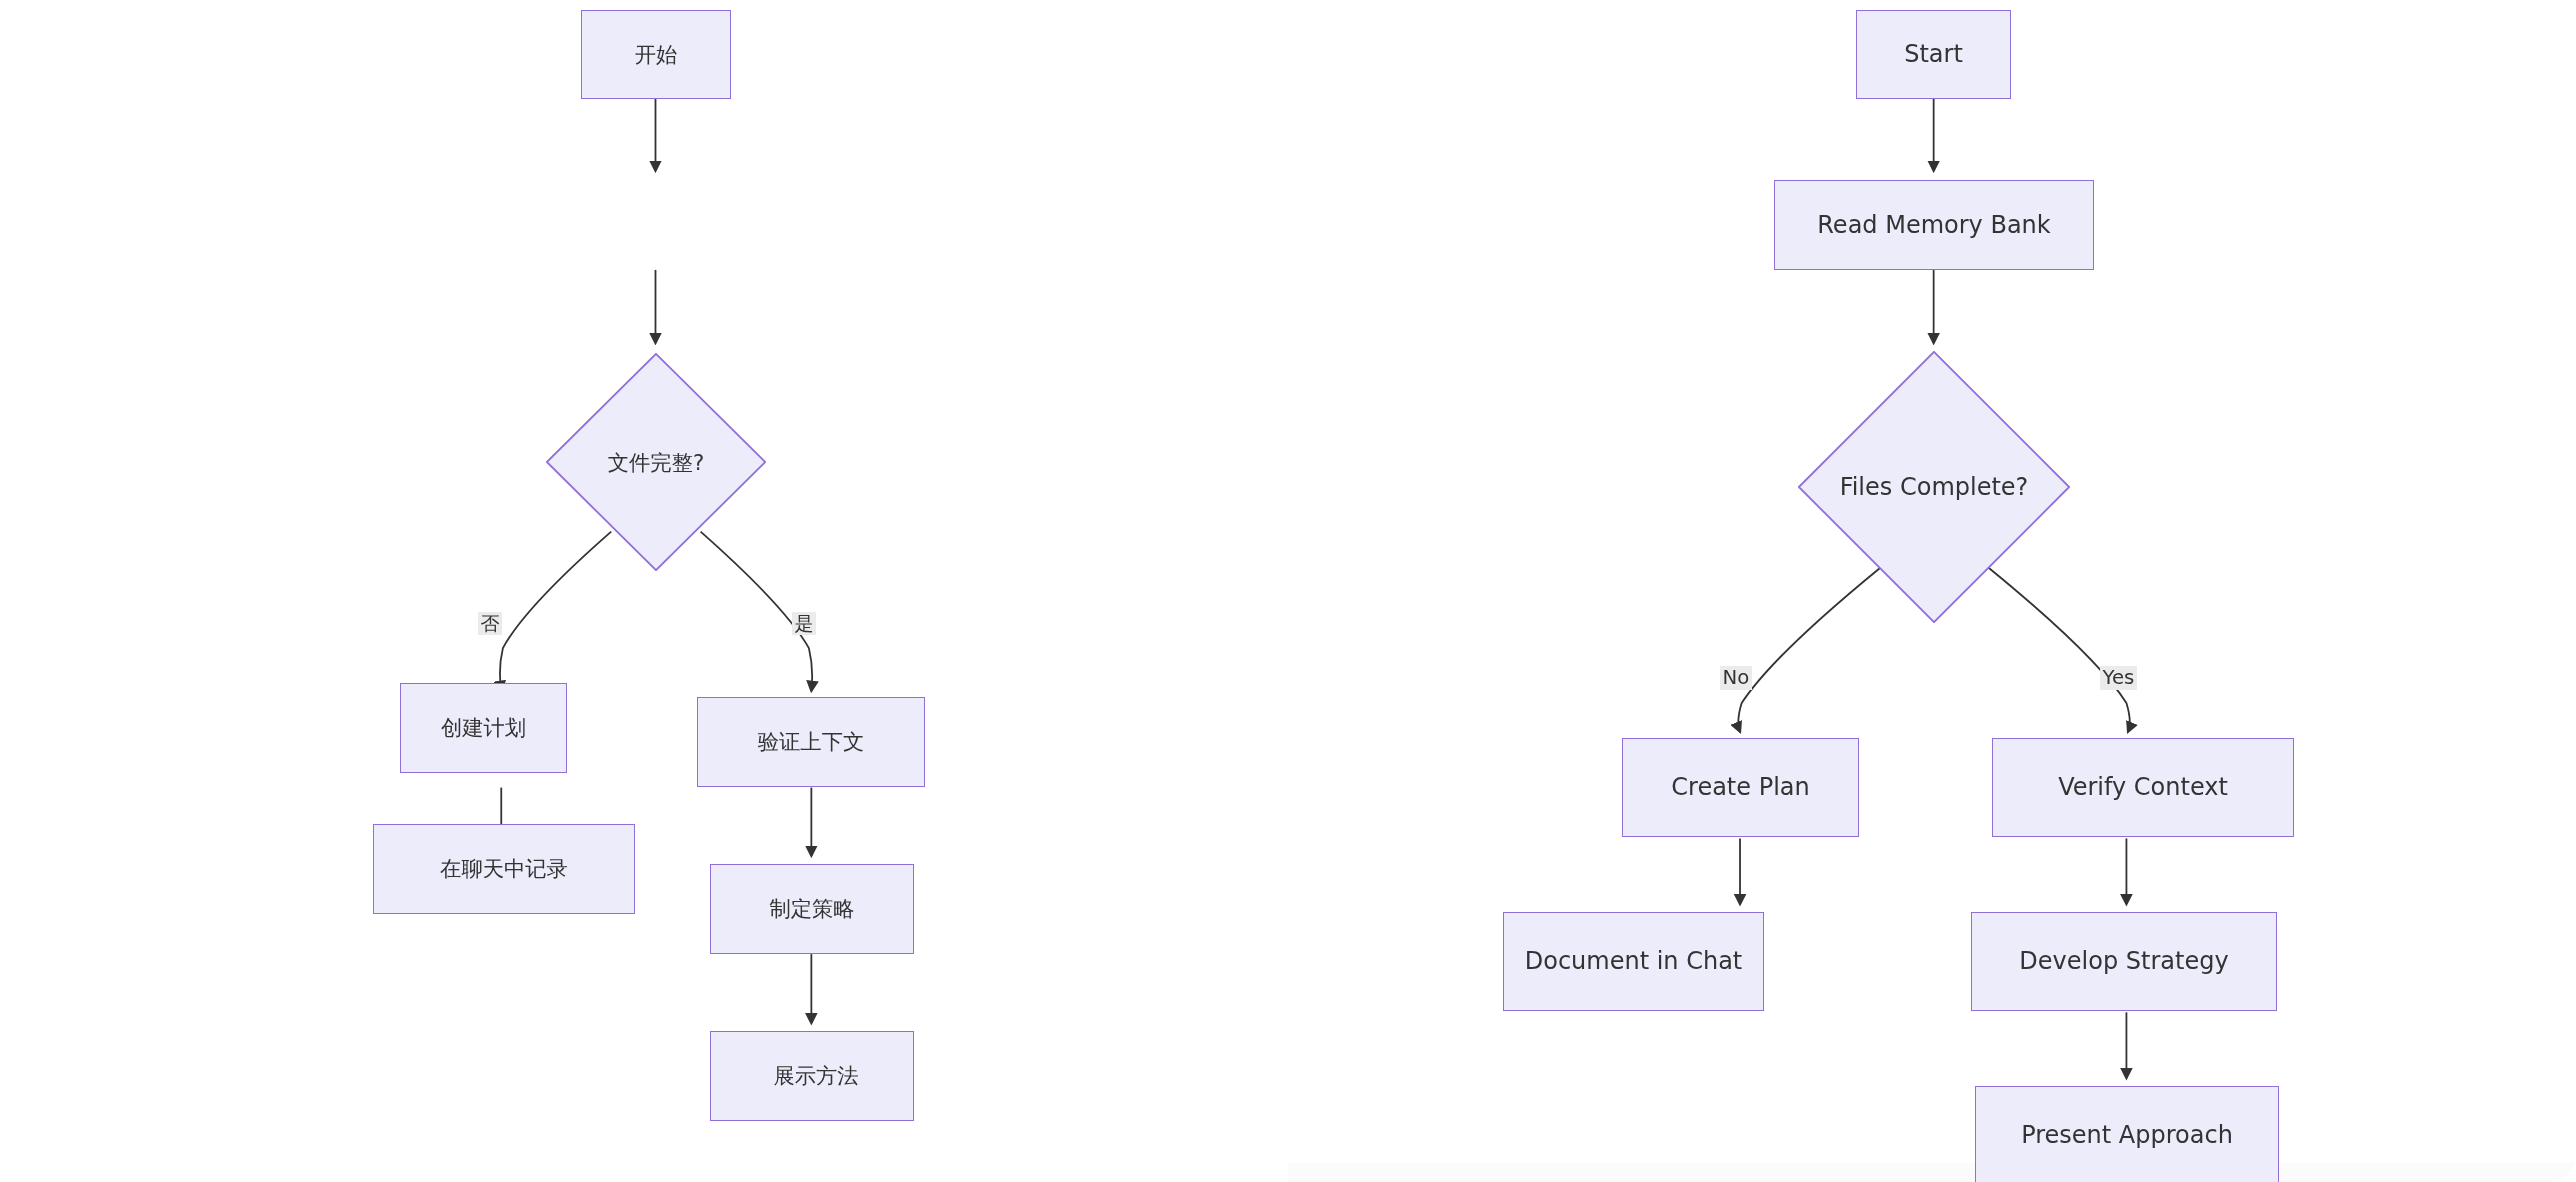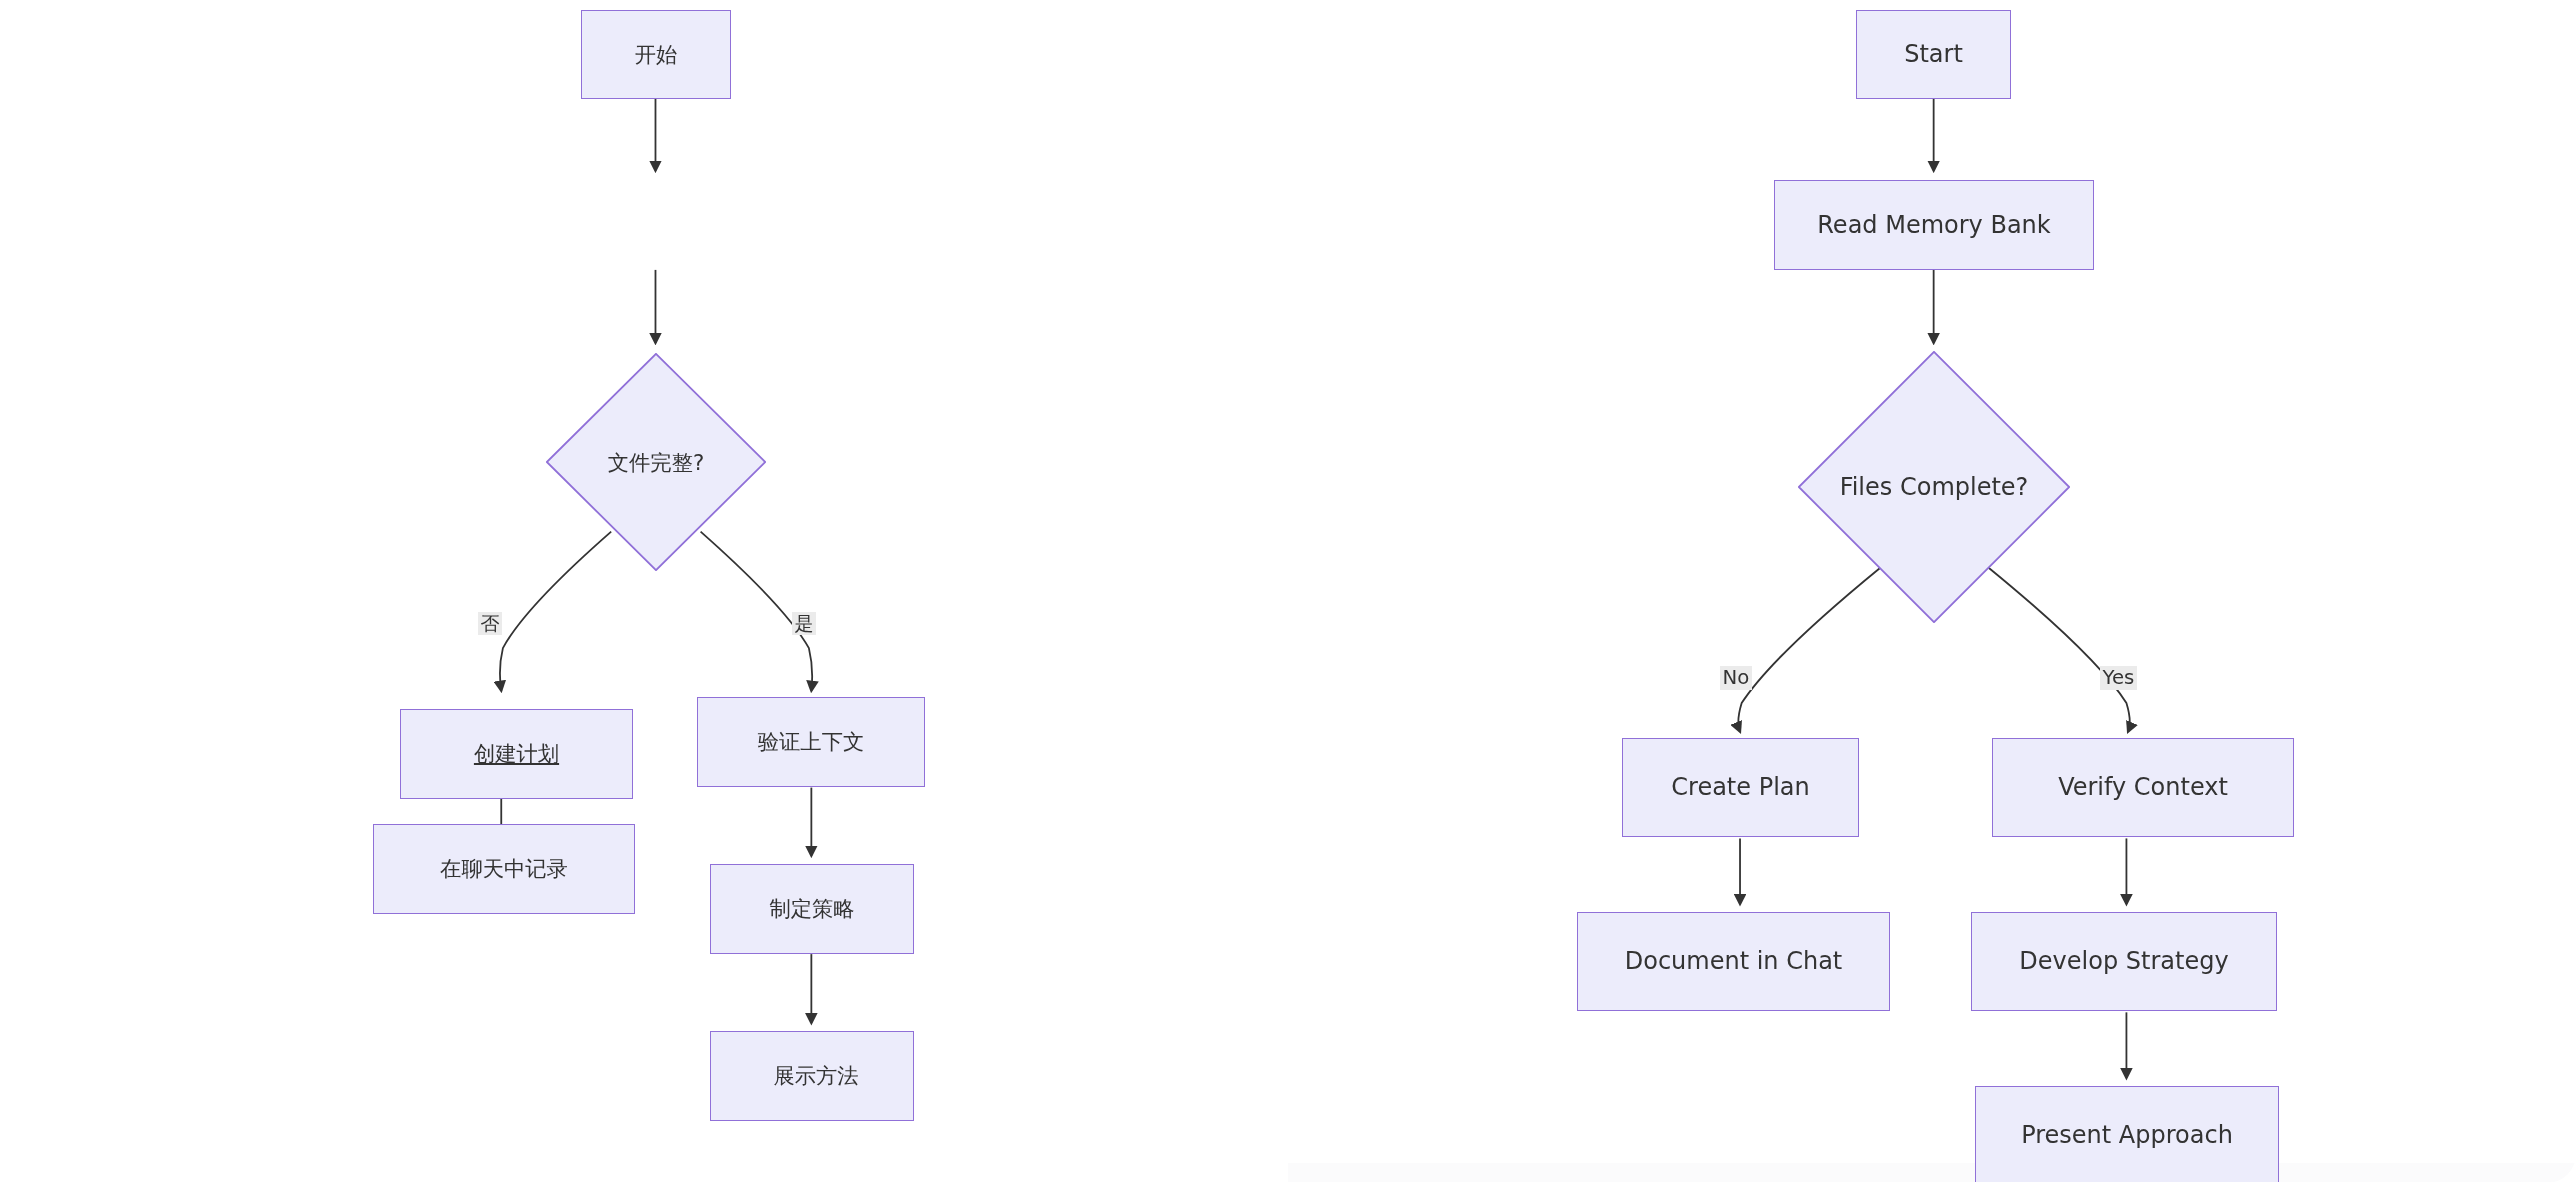--- a/index.html
+++ b/index.html
@@ -133,21 +133,21 @@
   <div class="node node-cn" style="left:581px; top:9.8px; width:150px; height:89px;">开始</div>
 
 
   <div class="diamond-wrap" style="left:546px; top:353px; width:220px; height:218px;">
     <svg class="diamond-shape" viewBox="0 0 268 266" preserveAspectRatio="none">
       <polygon points="134,1 267,133 134,265 1,133" fill="#ececfb" stroke="#9070d8" stroke-width="2.2"></polygon>
     </svg>
     <span class="diamond-label node-cn">文件完整?</span>
   </div>
 
-  <div class="node node-cn" style="left:400px; top:709px; width:233px; height:90px;text-decoration:underline;">创建计划</div>
+  <div class="node node-cn" style="left:400px; top:683px; width:167px; height:90px;">创建计划</div>
 
   <div class="node node-cn" style="left:697px; top:697px; width:228px; height:90px;">验证上下文</div>
 
   <div class="node node-cn" style="left:373px; top:824px; width:262px; height:90px;">在聊天中记录</div>
 
   <div class="node node-cn" style="left:710px; top:864px; width:204px; height:90px;">制定策略</div>
 
   <div class="node node-cn" style="left:710px; top:1031px; width:204px; height:90px;padding-left:8px;">展示方法</div>
 
   <div class="edge-label lbl-cn" style="left:478px; top:612px;">否</div>
@@ -162,21 +162,21 @@
     <svg class="diamond-shape" viewBox="0 0 332 332" preserveAspectRatio="none">
       <polygon points="166,1 331,166 166,331 1,166" fill="#ececfb" stroke="#9070d8" stroke-width="2.2"></polygon>
     </svg>
     <span class="diamond-label node-en-big">Files Complete?</span>
   </div>
 
   <div class="node node-en-big" style="left:1622px; top:738px; width:237px; height:99px;">Create Plan</div>
 
   <div class="node node-en-big" style="left:1992px; top:738px; width:302px; height:99px;">Verify Context</div>
 
-  <div class="node node-en-big" style="left:1577px; top:912px; width:313px; height:99px;">Document in Chat</div>
+  <div class="node node-en-big" style="left:1503px; top:912px; width:261px; height:99px;">Document in Chat</div>
 
   <div class="node node-en-big" style="left:1971px; top:912px; width:306px; height:99px;">Develop Strategy</div>
 
   <div class="node node-en-big" style="left:1975px; top:1086px; width:304px; height:99px;">Present Approach</div>
 
   <div class="edge-label lbl-en" style="left:1720px; top:666px;">No</div>
 
   <div class="edge-label lbl-en" style="left:2100px; top:666px;">Yes</div>
 
 </div>

